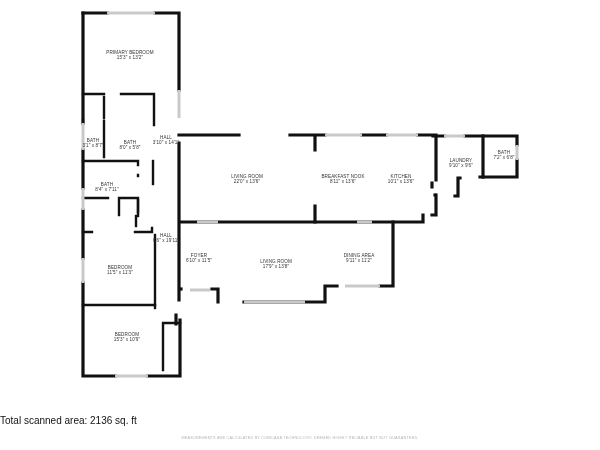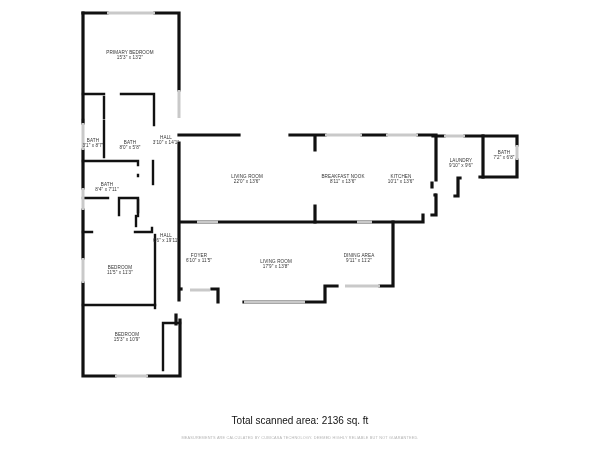--- a/index.html
+++ b/index.html
@@ -3,21 +3,21 @@
 <meta charset="utf-8">
 <style>
   html, body { margin:0; padding:0; background:#ffffff; }
   body { width:600px; height:450px; position:relative; overflow:hidden; font-family:"Liberation Sans", sans-serif; }
   svg.plan { position:absolute; left:0; top:0; }
   .wall { stroke:#111111; stroke-width:3.2; fill:none; stroke-linecap:square; }
   .iwall { stroke:#111111; stroke-width:2.4; fill:none; stroke-linecap:square; }
   .win { stroke:#c9c9c9; stroke-width:3; fill:none; }
   .room-name { position:absolute; font-size:4.6px; color:#333; text-align:center; line-height:1.15; letter-spacing:0.1px; white-space:nowrap; transform:translateX(-50%); }
   .room-dim { display:block; font-size:4.6px; color:#333; }
-  .total { position:absolute; left:0; width:600px; top:415px; text-align:center; font-size:10px; color:#111; }
+  .total { position:absolute; left:0; width:600px; top:415px; font-size:10px; color:#111; }
   .disclaimer { position:absolute; left:0; width:600px; top:436px; text-align:center; font-size:3.8px; color:#b5b5b5; letter-spacing:0.2px; }
 </style>
 </head>
 <body>
 
 <svg class="plan" width="600" height="450" viewBox="0 0 600 450">
 
   <g>
     <path class="wall" d="M83,13 L107,13 M155,13 L179,13 L179,90"></path>
     <path class="wall" d="M83,13 L83,123 M83,150 L83,188 M83,210 L83,258 M83,283 L83,376 L115,376 M148,376 L180,376 L180,320"></path>

